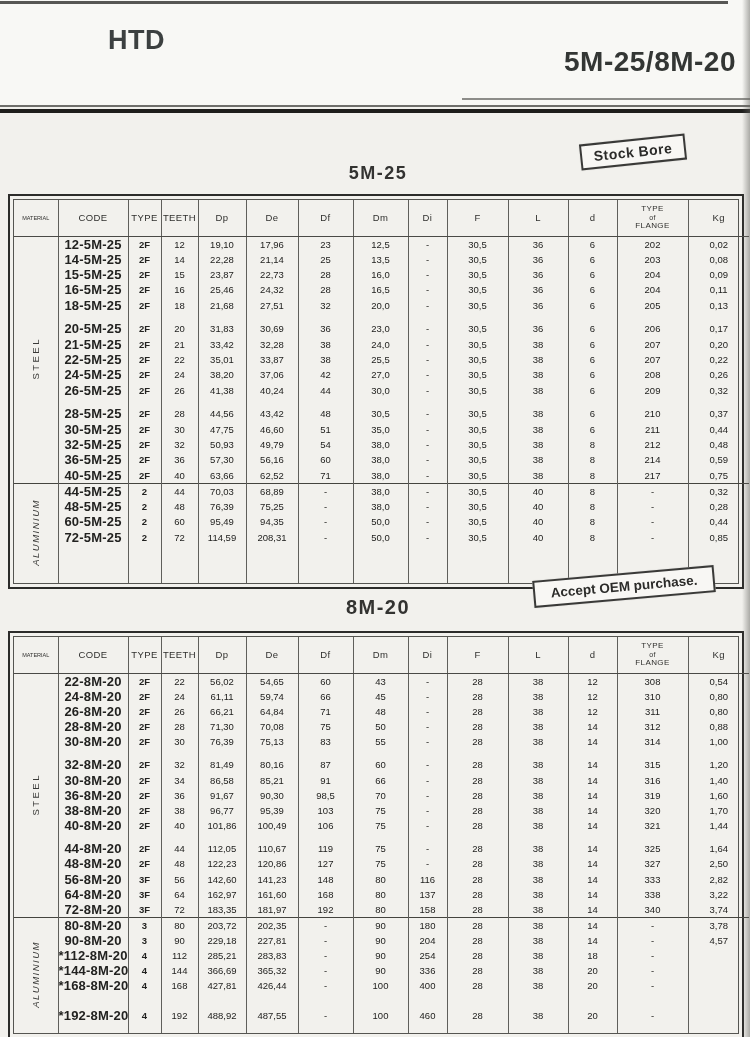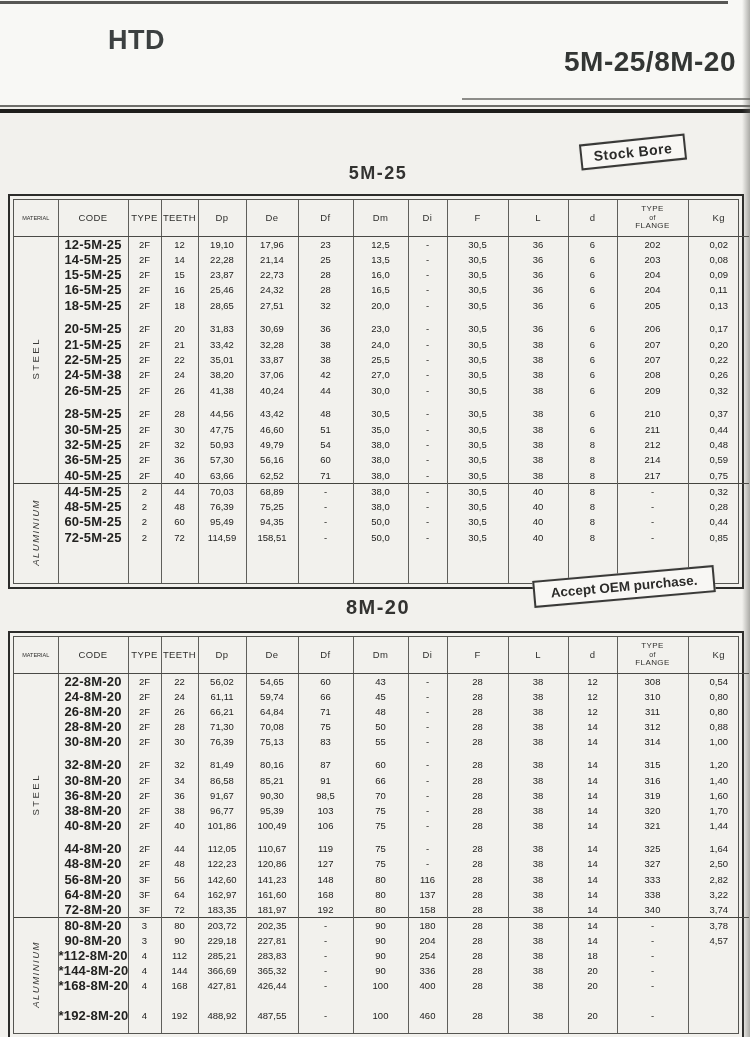--- a/index.html
+++ b/index.html
@@ -41,21 +41,21 @@
   table { width:100%; border-collapse:collapse; table-layout:fixed; }
   th, td { border-right:1px solid #5f5f5b; text-align:center; vertical-align:middle;
     overflow:hidden; white-space:nowrap; padding:0; }
   th:last-child, td:last-child { border-right:none; }
   thead th { height:36px; border-bottom:1.5px solid #4a4a46; font-weight:normal; color:#2f2f2d; font-size:9.5px; letter-spacing:.4px; }
   th.material { font-size:6px; letter-spacing:0; transform:scale(.92,1); }
   th .flg { display:block; line-height:1.1; font-size:8px; }
   th .flg.small { font-size:7px; }
   tbody td { font-size:9.5px; color:#222220; }
   td.c-code { font-weight:bold; font-size:13px; letter-spacing:.2px; }
-  td.c-type { font-weight:normal; }
+  td.c-type { font-weight:bold; }
   tr.gap td, tr.filler td { border-top:none; border-bottom:none; }
   tr.sep td { border-top:1.5px solid #44443f; }
   td.mat { vertical-align:middle; }
   td.mat span { display:inline-block; writing-mode:vertical-rl; transform:rotate(180deg);
     font-size:9.5px; letter-spacing:2.5px; color:#3a3a38; }
   td.mat.it span { font-style:italic; letter-spacing:1.5px; }
 </style>
 </head>
 <body>
 
@@ -174,21 +174,21 @@
               <td class="c-f">30,5</td>
               <td class="c-l">36</td>
               <td class="c-d">6</td>
               <td class="c-flange">204</td>
               <td class="c-kg">0,11</td>
             </tr>
             <tr class="data" style="height: 15.4px;">
               <td class="c-code">18-5M-25</td>
               <td class="c-type">2F</td>
               <td class="c-teeth">18</td>
-              <td class="c-dp">28,65</td>
+              <td class="c-dp">21,68</td>
               <td class="c-de">27,51</td>
               <td class="c-df">32</td>
               <td class="c-dm">20,0</td>
               <td class="c-di">-</td>
               <td class="c-f">30,5</td>
               <td class="c-l">36</td>
               <td class="c-d">6</td>
               <td class="c-flange">205</td>
               <td class="c-kg">0,13</td>
             </tr>
@@ -246,21 +246,21 @@
               <td class="c-df">38</td>
               <td class="c-dm">25,5</td>
               <td class="c-di">-</td>
               <td class="c-f">30,5</td>
               <td class="c-l">38</td>
               <td class="c-d">6</td>
               <td class="c-flange">207</td>
               <td class="c-kg">0,22</td>
             </tr>
             <tr class="data" style="height: 15.4px;">
-              <td class="c-code">24-5M-38</td>
+              <td class="c-code">24-5M-25</td>
               <td class="c-type">2F</td>
               <td class="c-teeth">24</td>
               <td class="c-dp">38,20</td>
               <td class="c-de">37,06</td>
               <td class="c-df">42</td>
               <td class="c-dm">27,0</td>
               <td class="c-di">-</td>
               <td class="c-f">30,5</td>
               <td class="c-l">38</td>
               <td class="c-d">6</td>
@@ -416,21 +416,21 @@
               <td class="c-l">40</td>
               <td class="c-d">8</td>
               <td class="c-flange">-</td>
               <td class="c-kg">0,44</td>
             </tr>
             <tr class="data" style="height: 15.4px;">
               <td class="c-code">72-5M-25</td>
               <td class="c-type">2</td>
               <td class="c-teeth">72</td>
               <td class="c-dp">114,59</td>
-              <td class="c-de">158,51</td>
+              <td class="c-de">208,31</td>
               <td class="c-df">-</td>
               <td class="c-dm">50,0</td>
               <td class="c-di">-</td>
               <td class="c-f">30,5</td>
               <td class="c-l">40</td>
               <td class="c-d">8</td>
               <td class="c-flange">-</td>
               <td class="c-kg">0,85</td>
             </tr>
             <tr class="filler" style="height: 38px;">

